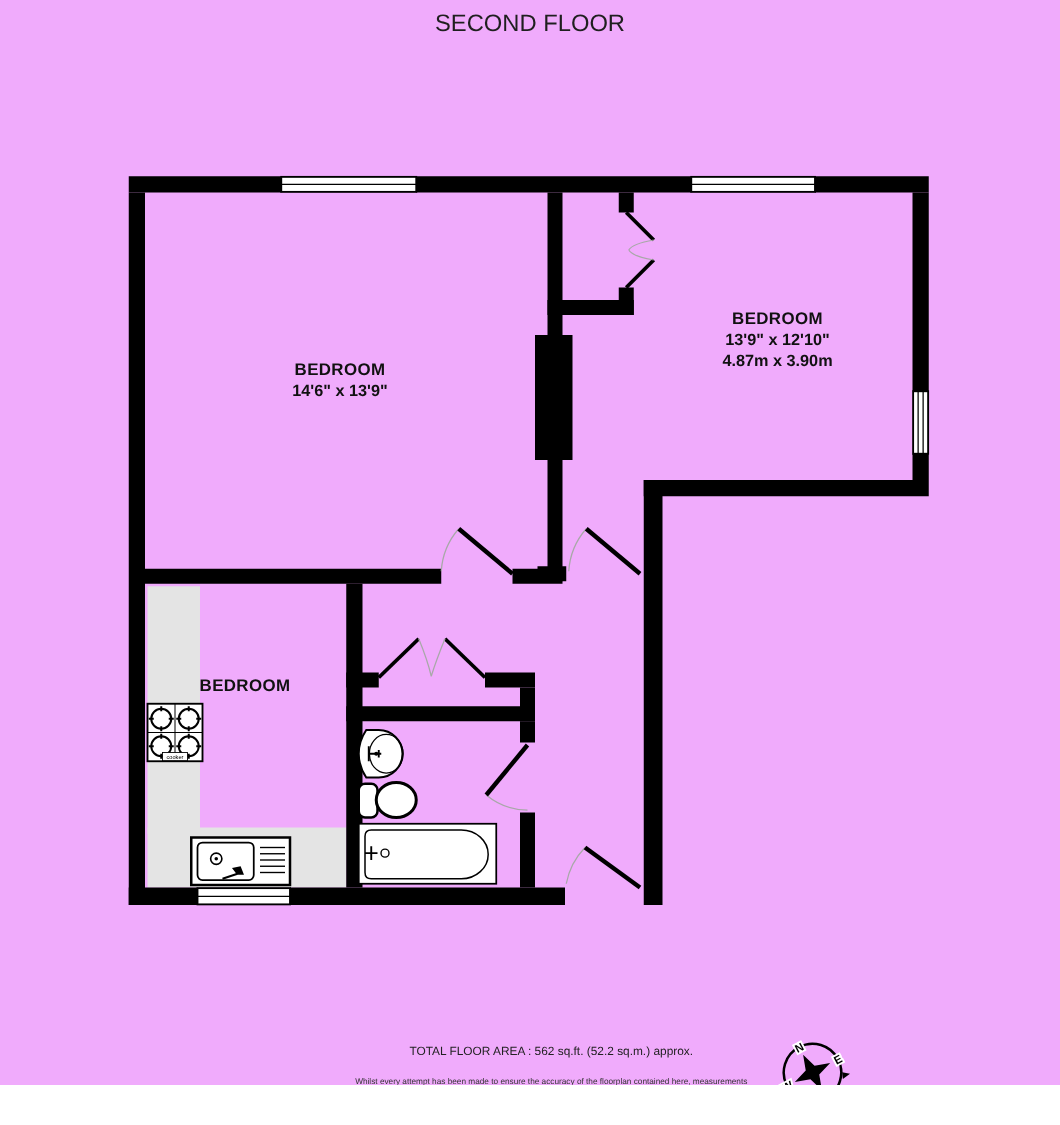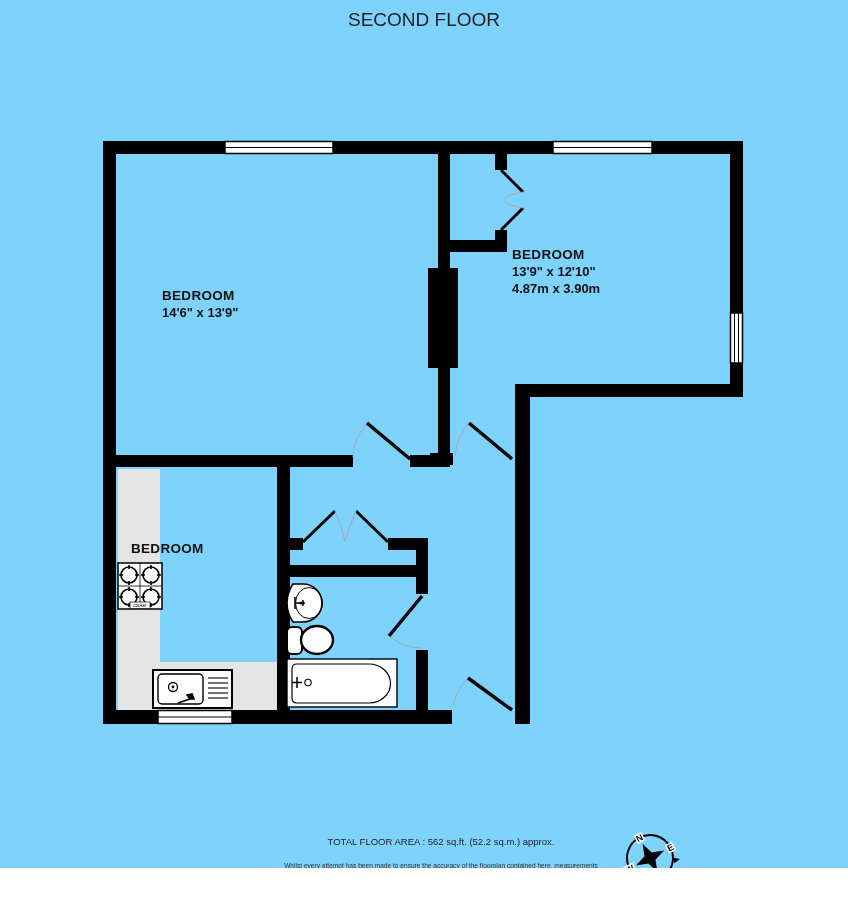--- a/index.html
+++ b/index.html
@@ -1,20 +1,20 @@
 <!DOCTYPE html>
 <html><head>
 <meta charset="utf-8">
 <style>
   html,body{margin:0;padding:0;background:#ffffff;}
-  #canvas{position:relative;width:848px;height:868px;background:#7dd3fc;overflow:hidden;
+  #canvas{position:relative;width:848px;height:868px;background:#f0abfc;overflow:hidden;
           font-family:"Liberation Sans","DejaVu Sans",sans-serif;color:#1a1a1a;}
   .abs{position:absolute;}
   .title{left:0;top:8px;width:848px;text-align:center;font-size:19px;line-height:23px;color:#1f1f1f;}
-  .room-label{text-align:left;font-weight:bold;color:#111;}
+  .room-label{text-align:center;font-weight:bold;color:#111;}
   .room-name{font-size:13.5px;line-height:17px;letter-spacing:.3px;}
   .room-dims{font-size:13px;line-height:17px;}
   .footer{left:37px;top:836px;width:808px;text-align:center;color:#222;}
   .footer .total{font-size:9.5px;line-height:12px;margin-bottom:14px;}
   .footer .disc{font-size:6.6px;line-height:8px;color:#333;}
   svg text{font-family:"Liberation Sans","DejaVu Sans",sans-serif;}
 </style>
 </head>
 <body>
 

